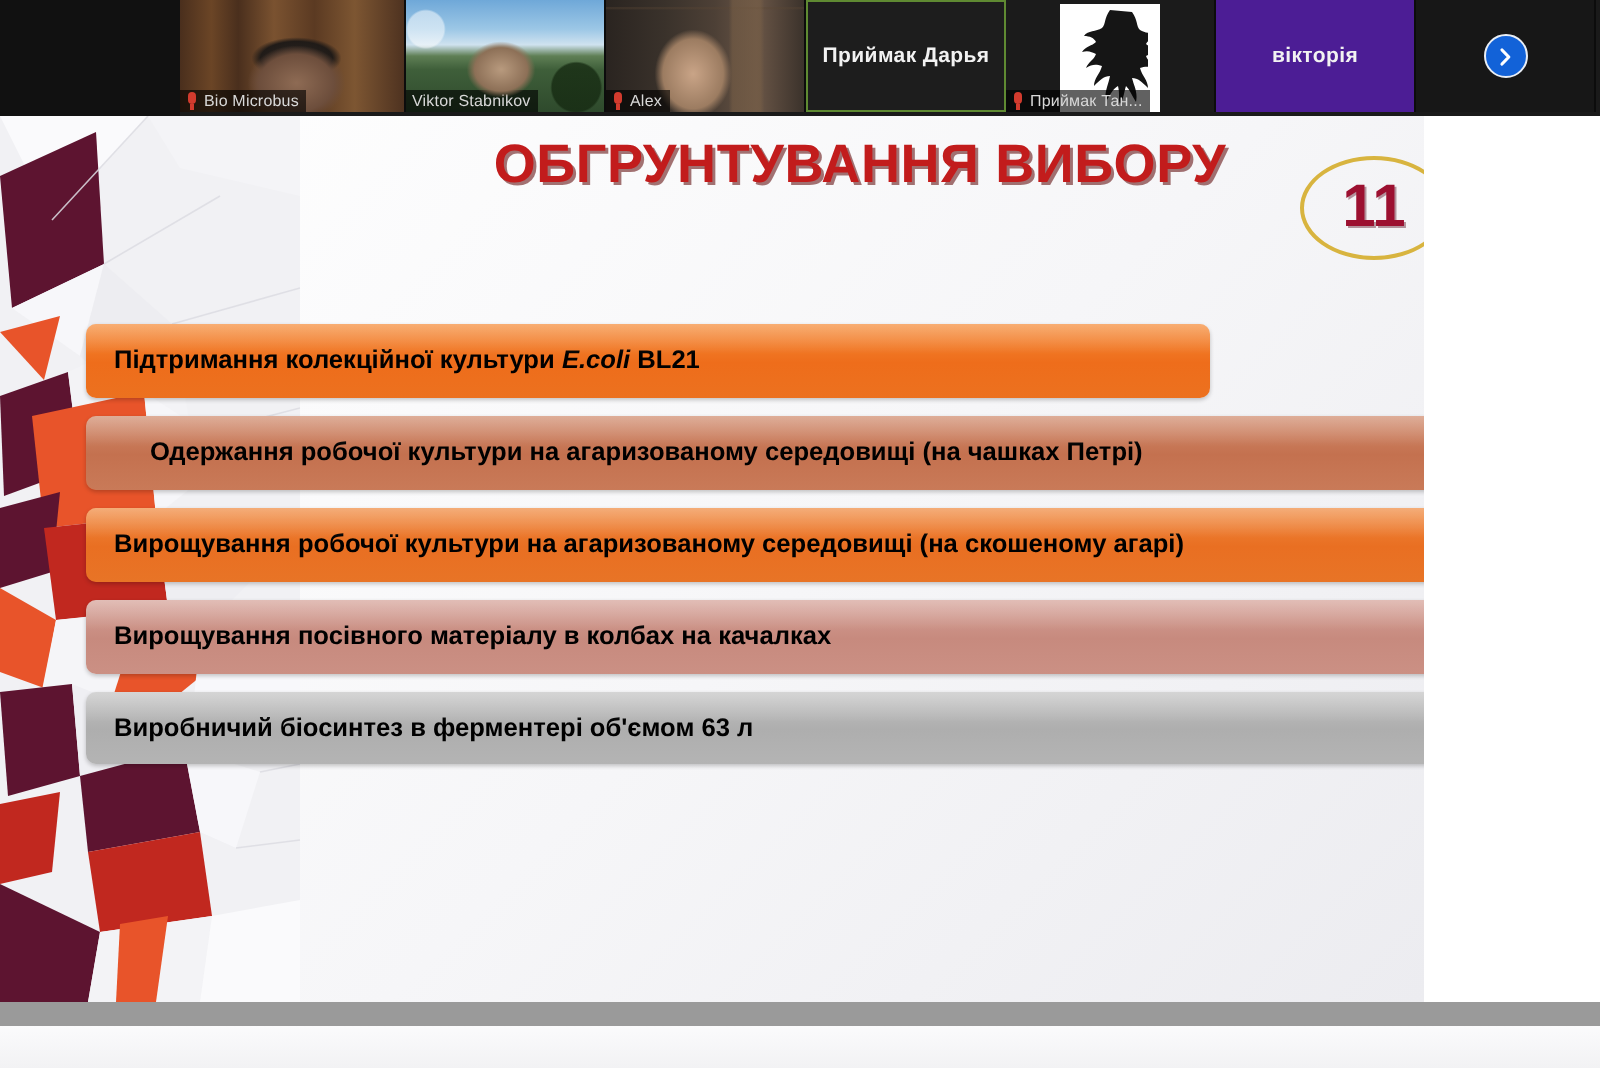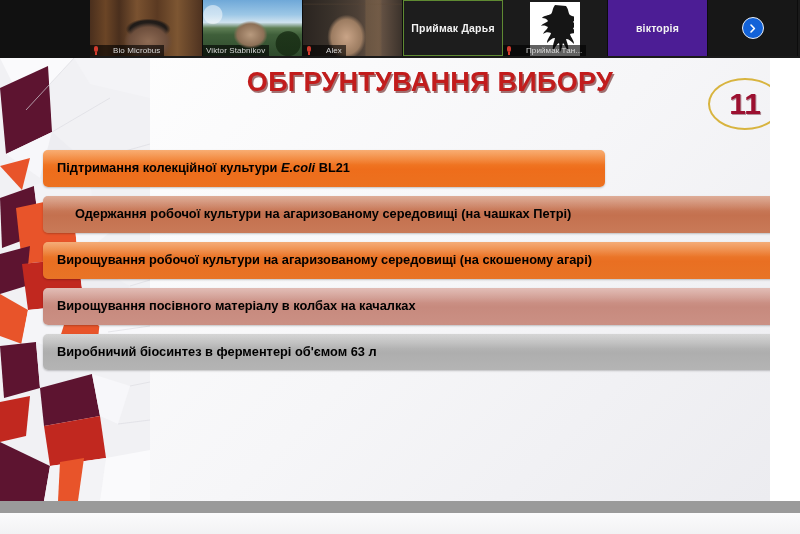--- a/index.html
+++ b/index.html
@@ -57,21 +57,21 @@
   }
   .cam-c::after{
     content:""; position:absolute; inset:0;
     background:
       linear-gradient(90deg, rgba(0,0,0,0) 62%, rgba(120,95,70,.55) 64%, rgba(120,95,70,.55) 78%, rgba(0,0,0,0) 80%),
       linear-gradient(180deg, rgba(0,0,0,0) 0 6%, rgba(90,70,52,.5) 7%, rgba(0,0,0,0) 9%);
   }
 
   .vname {
     position:absolute; left:0; bottom:0;
-    display:flex; align-items:center; gap:14px;
+    display:flex; align-items:center; gap:3px;
     padding:1px 4px 1px 3px;
     background:rgba(0,0,0,.62);
     color:#d8d8d8; font-size:8px; letter-spacing:.1px;
     max-width:100%; white-space:nowrap; overflow:hidden;
   }
   .mic-icon { width:6px; height:9px; flex:none; position:relative; }
   .mic-icon::before{
     content:""; position:absolute; left:1px; top:0; width:4px; height:6px;
     background:#d23b2e; border-radius:2px;
   }
@@ -90,21 +90,21 @@
   }
   .nav-btn {
     position:absolute; left:50%; top:50%; transform:translate(-50%,-50%);
     width:22px; height:22px; border-radius:50%;
     background:#1262d8; border:1.5px solid #e9eef5;
     display:flex; align-items:center; justify-content:center;
   }
 
   
   .slide {
-    position:absolute; left:0; top:58px; width:770px; height:443px;
+    position:absolute; left:0; top:58px; width:712px; height:443px;
     background:linear-gradient(135deg,#ffffff 0%,#f6f6f8 55%,#ececf0 100%);
     overflow:hidden;
   }
   .slide-deco { position:absolute; left:0; top:0; width:150px; height:443px; }
 
   .slide-title {
     position:absolute; left:130px; top:10px; width:600px;
     text-align:center;
     color:#c21c1c;
     font-size:27px; font-weight:bold; line-height:1.08;
@@ -113,21 +113,21 @@
   }
   .slide-number {
     position:absolute; right:-12px; top:20px;
     width:74px; height:52px; border-radius:50%;
     border:2px solid #d8b43f;
     display:flex; align-items:center; justify-content:center;
     color:#9c1030; font-size:30px; font-weight:bold;
     text-shadow:1px 1px 0 rgba(80,0,20,.4);
   }
 
-  .bars { position:absolute; left:43px; top:92px; width:745px; }
+  .bars { position:absolute; left:43px; top:104px; width:745px; }
   .bar {
     position:relative; width:100%;
     border-radius:5px;
     margin-bottom:9px;
     padding:10px 14px;
     color:#000; font-size:12.8px; font-weight:bold; line-height:1.32;
     box-shadow:0 1px 2px rgba(0,0,0,.22);
   }
   .bar::before{
     content:""; position:absolute; left:0; right:0; top:0; height:42%;

